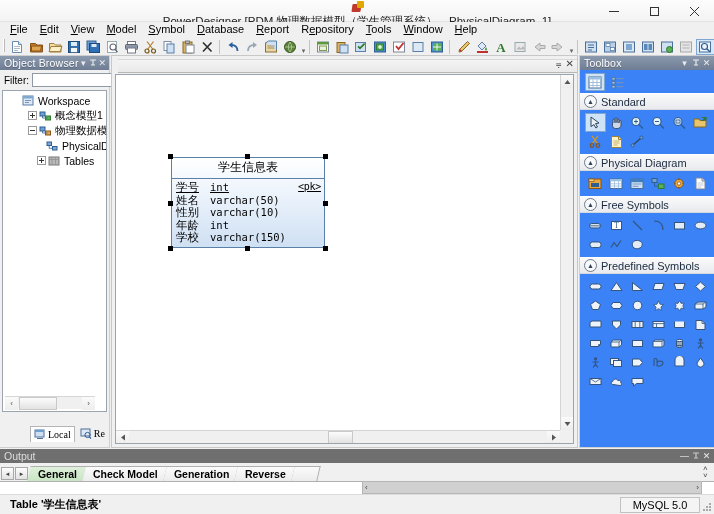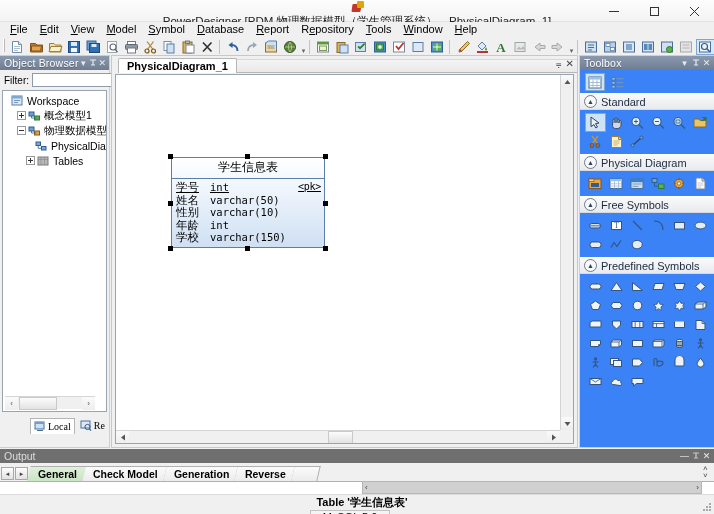--- a/index.html
+++ b/index.html
@@ -58,21 +58,21 @@
   }
   .panel-caption {
     height:14px; background:linear-gradient(#8a99ad,#6e7d93);
     display:flex; align-items:center; padding:0 2px 0 4px; color:#fff;
   }
   .panel-caption .cap-title { font-size:10.5px; flex:1; letter-spacing:0.2px; white-space:nowrap; text-shadow:0 1px 0 rgba(0,0,0,.25); }
   .cap-btn { width:11px; height:12px; display:flex; align-items:center; justify-content:center; font-size:9px; color:#eaeaea; }
   .filter-row { display:flex; align-items:center; padding:3px 3px 2px 4px; }
   .filter-lbl { font-size:10px; margin-right:3px; }
   .filter-box { flex:1; height:14px; background:#fff; border:1px solid #8e9aa6; }
-  .tree { margin:1px 2px 4px 2px; height:322px; background:#fff; border:1px solid #9aa4ae; overflow:hidden; position:relative; padding:2px 0 0 6px; }
+  .tree { margin:1px 2px 12px 2px; height:322px; background:#fff; border:1px solid #9aa4ae; overflow:hidden; position:relative; padding:2px 0 0 17px; }
   .tnode { display:flex; align-items:center; height:15px; white-space:nowrap; font-size:10.5px; }
   .texp { width:9px; height:9px; border:1px solid #9a9a9a; background:#fff; margin-right:2px; position:relative; flex:0 0 auto; }
   .texp::before { content:""; position:absolute; left:1px; top:3px; width:5px; height:1px; background:#333; }
   .texp.plus::after { content:""; position:absolute; left:3px; top:1px; width:1px; height:5px; background:#333; }
   .ticon { width:13px; height:12px; margin-right:3px; flex:0 0 auto; position:relative; }
   .tlabel { overflow:hidden; }
   .tree-scroll { position:absolute; left:2px; bottom:2px; width:90px; height:13px; }
   .browser-tabs { display:flex; align-items:center; height:18px; padding:1px 0 0 2px; gap:2px; }
   .btab { display:flex; align-items:center; height:16px; padding:0 3px; font-size:10px; font-family:"Liberation Serif", serif; }
   .btab.active { background:#fff; border:1px solid #b5b5b5; border-bottom:none;margin-left:28px; }
@@ -153,21 +153,21 @@
     border-top:1px solid #b0b0b0; border-right:1px solid #b0b0b0; transform:skewX(-13deg); margin-left:-1px; }
   .out-tabs-line { position:absolute; left:0; right:0; top:18px; height:1px; background:#b0b0b0; }
   .out-text-area { position:absolute; left:0; top:19px; right:0; bottom:0; background:#fff; }
   .out-right { position:absolute; right:0; top:0; width:360px; height:31px; }
   .out-sbv { position:absolute; right:0; top:0; width:12px; height:18px; background:#f0f0f0; }
   .out-sbh { position:absolute; left:8px; right:12px; top:18px; height:13px; background:#d0d0d0; border:1px solid #b6b6b6; display:flex; justify-content:space-between; align-items:center; }
   .out-sbh span { font-size:8px; color:#444; padding:0 2px; }
 
   
   .statusbar { position:absolute; left:0; top:494px; width:714px; height:20px;
-    background:#f0f0f0; border-top:1px solid #dcdcdc; display:flex; align-items:center;flex-direction:column; }
+    background:#f0f0f0; border-top:1px solid #dcdcdc; display:flex; align-items:center; }
   .status-text { flex:1; padding-left:10px; font-size:11px; font-weight:bold; }
   .status-cell { height:16px; min-width:80px; padding:0 10px; margin-right:14px;
     border:1px solid #c2c2c2; background:#f4f4f4; display:flex; align-items:center; justify-content:center; font-size:11px; }
   .status-grip { position:absolute; right:2px; bottom:2px; width:10px; height:10px;
     background:
       radial-gradient(circle 1px at 8px 8px,#a8a8a8 99%,transparent),
       radial-gradient(circle 1px at 5px 8px,#a8a8a8 99%,transparent),
       radial-gradient(circle 1px at 8px 5px,#a8a8a8 99%,transparent),
       radial-gradient(circle 1px at 2px 8px,#a8a8a8 99%,transparent),
       radial-gradient(circle 1px at 8px 2px,#a8a8a8 99%,transparent),
@@ -561,23 +561,20 @@
           </div>
         <div>
             <span>▸</span>
           </div>
       </div>
     </div>
   </div>
 
   <div class="docarea">
     <div class="doctabs">
-      <div class="doctab">
-        <span>PhysicalDiagram_1</span>
-      </div>
       <div class="doctabs-fill"></div>
       <div class="doctab-ctrls">
         <span>⩦</span>
         <span>✕</span>
       </div>
     </div>
 
     <div class="canvas-wrap">
       <div class="canvas">
 

